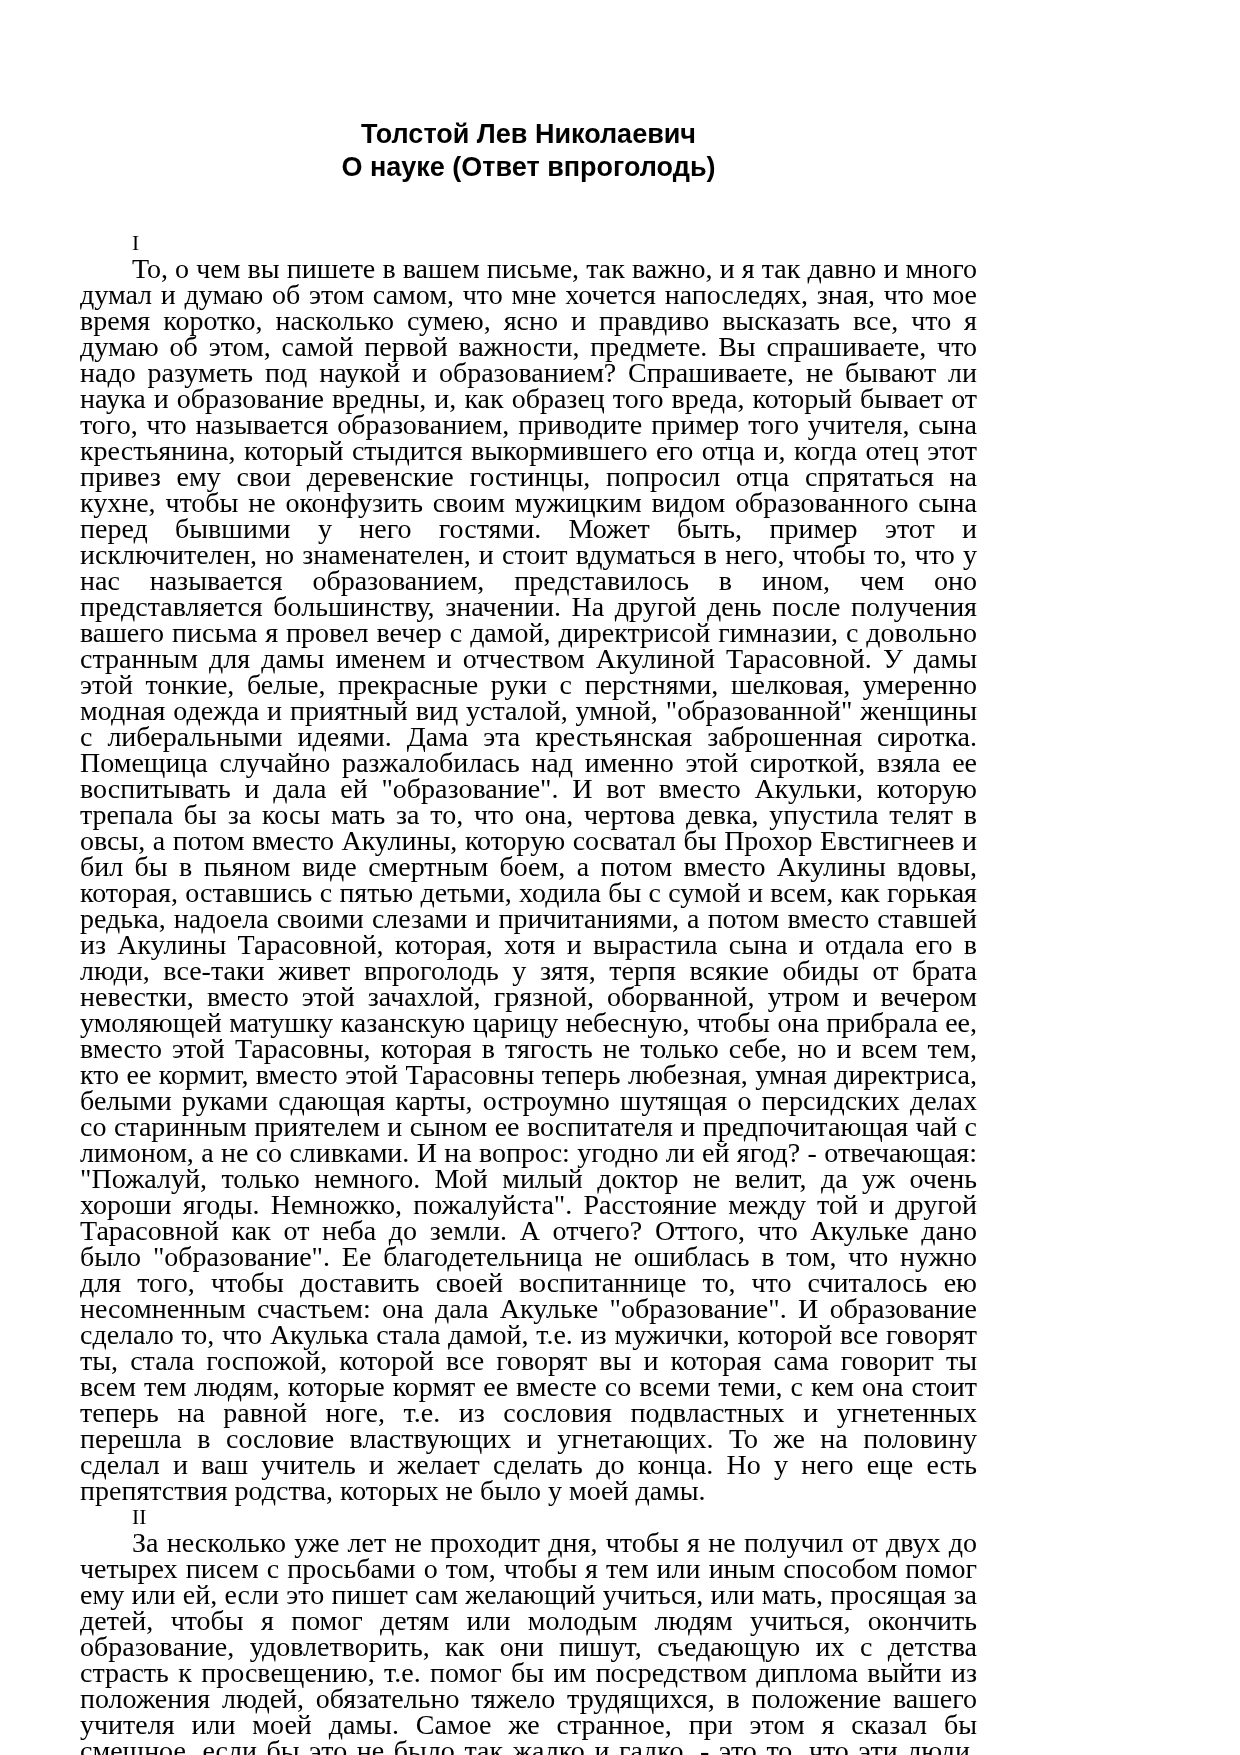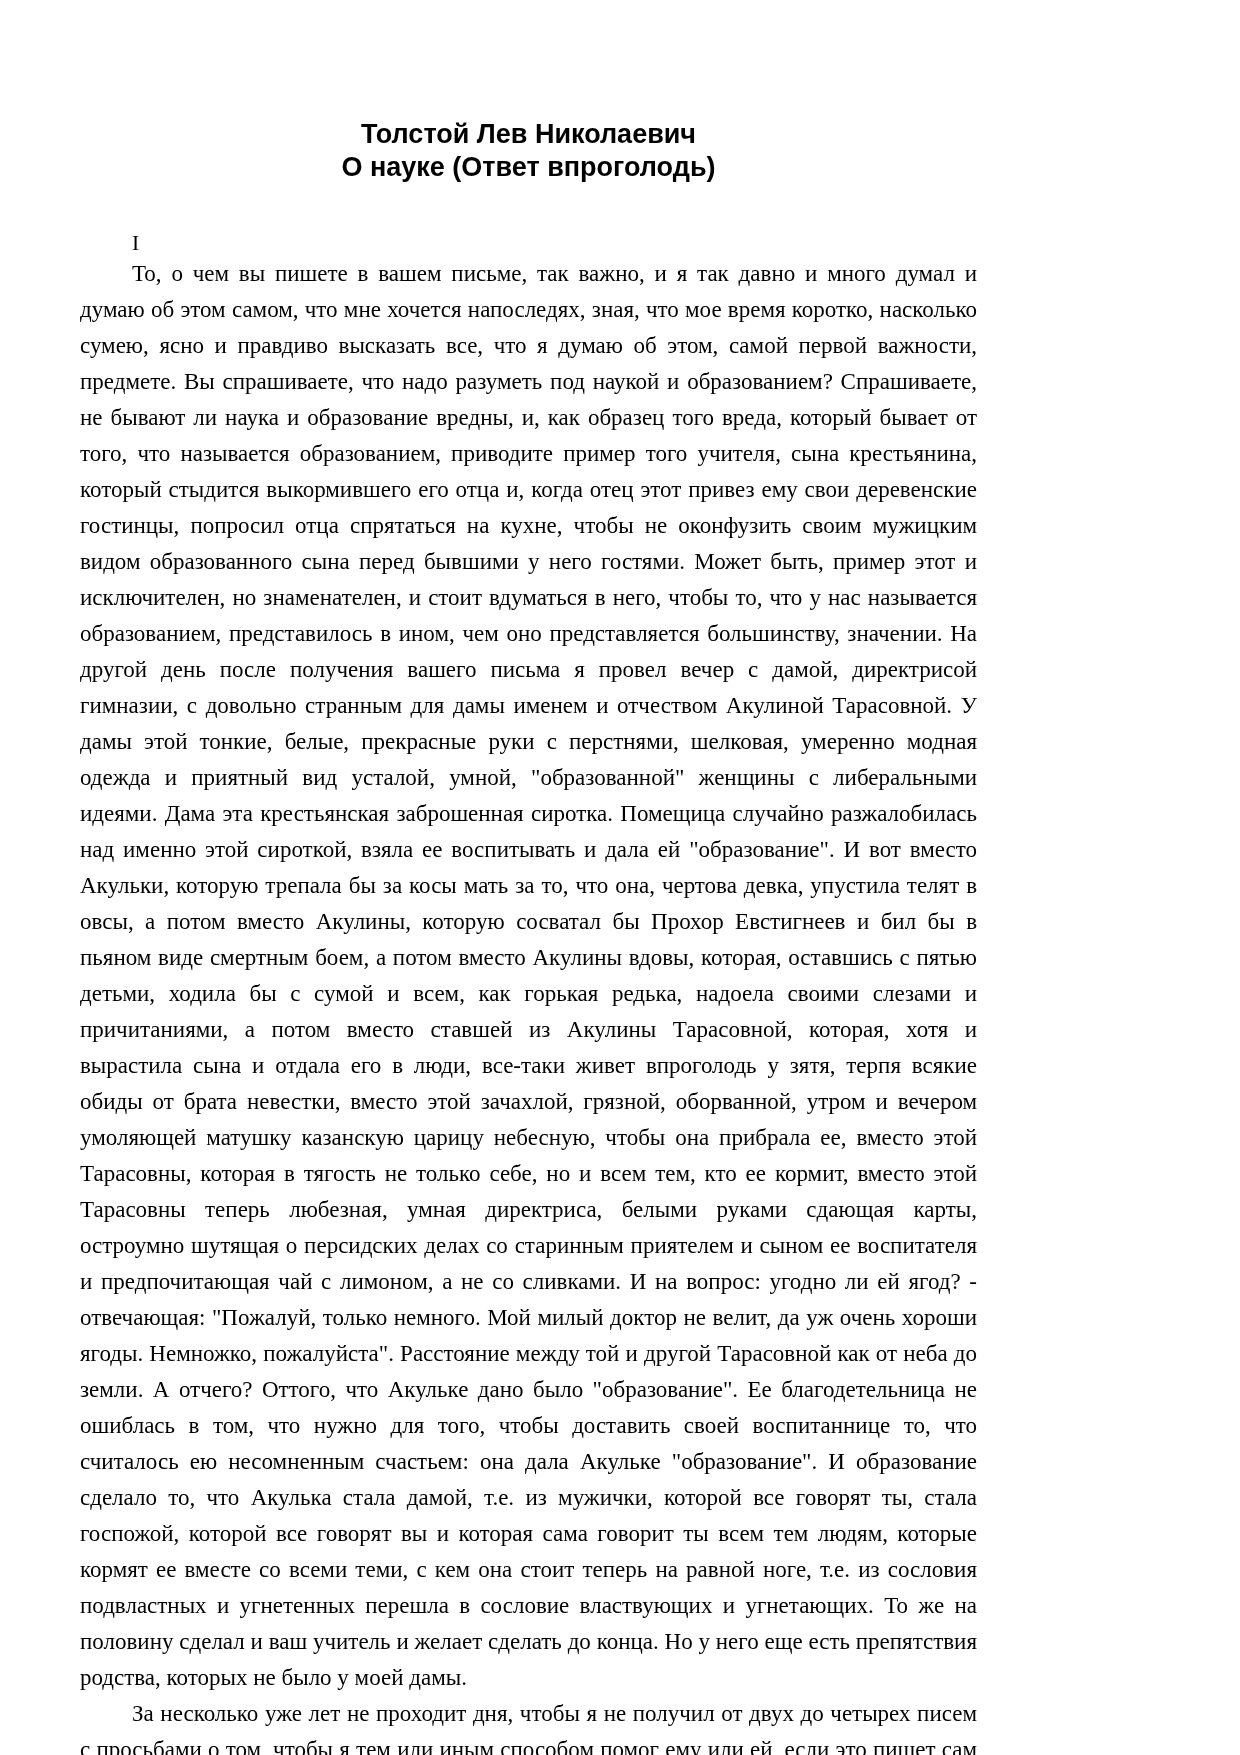--- a/index.html
+++ b/index.html
@@ -34,37 +34,38 @@
     font-size: 21.5px;
     line-height: 26px;
     padding-left: 52px;
     color: #000000;
   }
   .section-numeral.first {
     margin-top: 46px;
   }
   .body-par {
     font-family: "Liberation Serif", serif;
-    font-size: 23px;
-    line-height: 36px;
+    font-size: 28px;
+    line-height: 26px;
     text-align: justify;
     text-indent: 52px;
     color: #000000;
   }
 </style>
 </head>
 <body>
 
 <div class="page">
 
   <h1 class="doc-title">
     <span class="title-line">Толстой Лев Николаевич</span>
     <span class="title-line">О науке (Ответ впроголодь)</span>
   </h1>
 
   <div class="section-numeral first">I</div>
 
   <p class="body-par">То, о чем вы пишете в вашем письме, так важно, и я так давно и много думал и думаю об этом самом, что мне хочется напоследях, зная, что мое время коротко, насколько сумею, ясно и правдиво высказать все, что я думаю об этом, самой первой важности, предмете. Вы спрашиваете, что надо разуметь под наукой и образованием? Спрашиваете, не бывают ли наука и образование вредны, и, как образец того вреда, который бывает от того, что называется образованием, приводите пример того учителя, сына крестьянина, который стыдится выкормившего его отца и, когда отец этот привез ему свои деревенские гостинцы, попросил отца спрятаться на кухне, чтобы не оконфузить своим мужицким видом образованного сына перед бывшими у него гостями. Может быть, пример этот и исключителен, но знаменателен, и стоит вдуматься в него, чтобы то, что у нас называется образованием, представилось в ином, чем оно представляется большинству, значении. На другой день после получения вашего письма я провел вечер с дамой, директрисой гимназии, с довольно странным для дамы именем и отчеством Акулиной Тарасовной. У дамы этой тонкие, белые, прекрасные руки с перстнями, шелковая, умеренно модная одежда и приятный вид усталой, умной, "образованной" женщины с либеральными идеями. Дама эта крестьянская заброшенная сиротка. Помещица случайно разжалобилась над именно этой сироткой, взяла ее воспитывать и дала ей "образование". И вот вместо Акульки, которую трепала бы за косы мать за то, что она, чертова девка, упустила телят в овсы, а потом вместо Акулины, которую сосватал бы Прохор Евстигнеев и бил бы в пьяном виде смертным боем, а потом вместо Акулины вдовы, которая, оставшись с пятью детьми, ходила бы с сумой и всем, как горькая редька, надоела своими слезами и причитаниями, а потом вместо ставшей из Акулины Тарасовной, которая, хотя и вырастила сына и отдала его в люди, все-таки живет впроголодь у зятя, терпя всякие обиды от брата невестки, вместо этой зачахлой, грязной, оборванной, утром и вечером умоляющей матушку казанскую царицу небесную, чтобы она прибрала ее, вместо этой Тарасовны, которая в тягость не только себе, но и всем тем, кто ее кормит, вместо этой Тарасовны теперь любезная, умная директриса, белыми руками сдающая карты, остроумно шутящая о персидских делах со старинным приятелем и сыном ее воспитателя и предпочитающая чай с лимоном, а не со сливками. И на вопрос: угодно ли ей ягод? - отвечающая: "Пожалуй, только немного. Мой милый доктор не велит, да уж очень хороши ягоды. Немножко, пожалуйста". Расстояние между той и другой Тарасовной как от неба до земли. А отчего? Оттого, что Акульке дано было "образование". Ее благодетельница не ошиблась в том, что нужно для того, чтобы доставить своей воспитаннице то, что считалось ею несомненным счастьем: она дала Акульке "образование". И образование сделало то, что Акулька стала дамой, т.е. из мужички, которой все говорят ты, стала госпожой, которой все говорят вы и которая сама говорит ты всем тем людям, которые кормят ее вместе со всеми теми, с кем она стоит теперь на равной ноге, т.е. из сословия подвластных и угнетенных перешла в сословие властвующих и угнетающих. То же на половину сделал и ваш учитель и желает сделать до конца. Но у него еще есть препятствия родства, которых не было у моей дамы.</p>
 
+  <div class="section-numeral">II</div>
 
   <p class="body-par">За несколько уже лет не проходит дня, чтобы я не получил от двух до четырех писем с просьбами о том, чтобы я тем или иным способом помог ему или ей, если это пишет сам желающий учиться, или мать, просящая за детей, чтобы я помог детям или молодым людям учиться, окончить образование, удовлетворить, как они пишут, съедающую их с детства страсть к просвещению, т.е. помог бы им посредством диплома выйти из положения людей, обязательно тяжело трудящихся, в положение вашего учителя или моей дамы. Самое же странное, при этом я сказал бы смешное, если бы это не было так жалко и гадко, - это то, что эти люди, юноши, девушки, матери, всегда все объясняют свое желание получить образование тем, чтобы иметь возможность "служить народу, посвятить свою жизнь служению нашему несчастному народу". Вроде того, как если бы один из многих людей, несущих общими силами тяжелое бревно, вышел бы из-под бревна и сел бы на него, в то время как другие несут его, объясняя свой поступок тем, что он делает это из желания служить</p>
 
 </div>
 
 </body></html>

